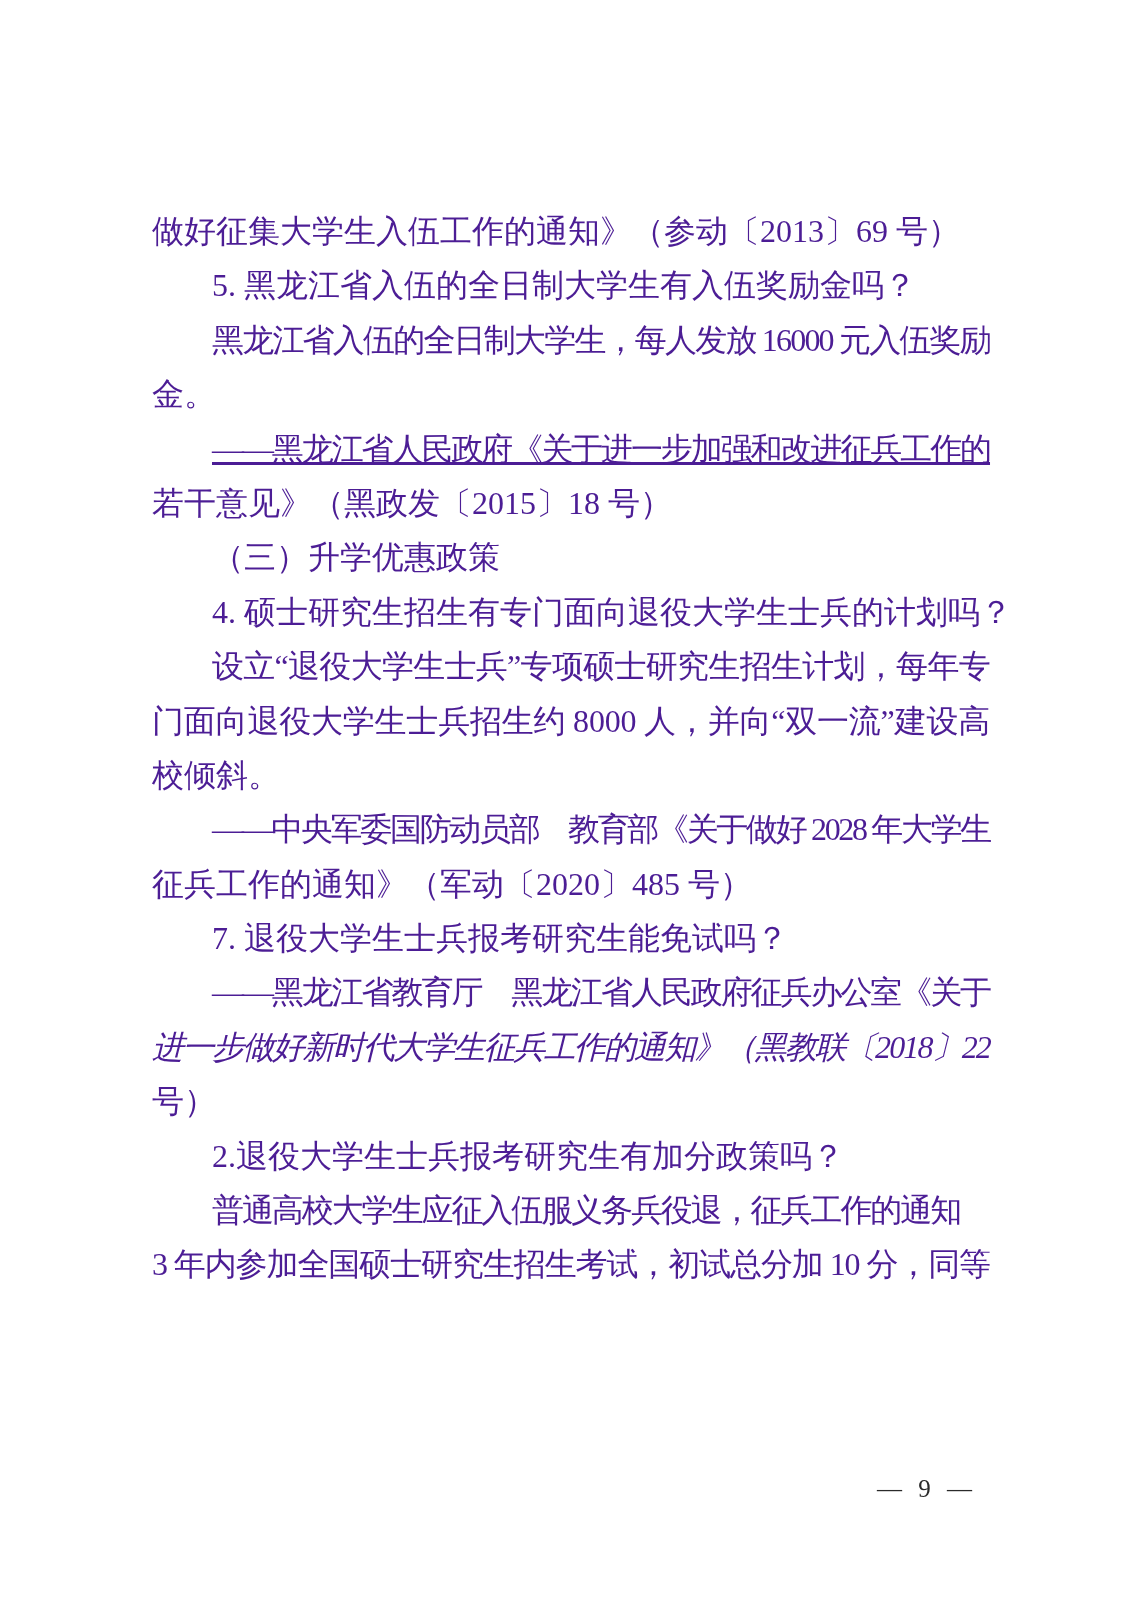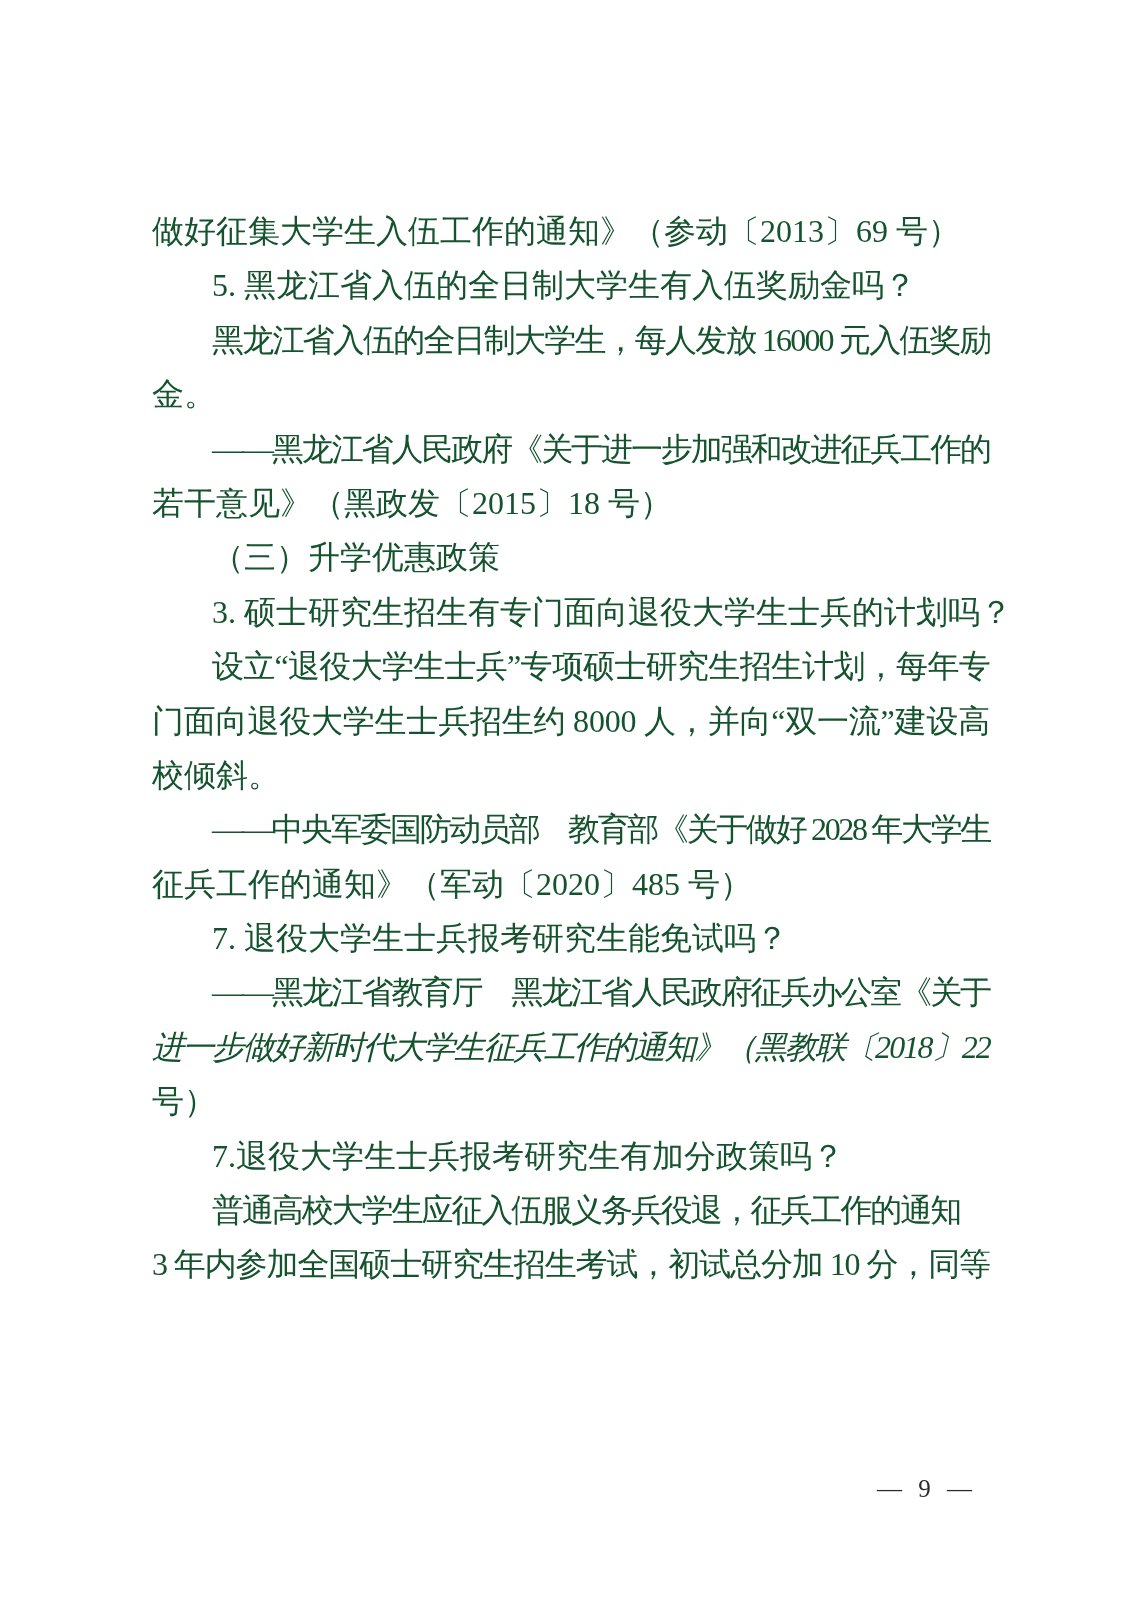--- a/index.html
+++ b/index.html
@@ -14,21 +14,21 @@
   .doc-page {
     position: absolute;
     inset: 0;
     background: #ffffff;
   }
   .doc-body {
     position: absolute;
     left: 152px;
     top: 204px;
     width: 838px;
-    color: #14532d;
+    color: #4c1d95;
   }
   .line {
     height: 54.4px;
     line-height: 54.4px;
     font-size: 32px;
     white-space: nowrap;
     overflow: visible;
   }
   .line.indent { padding-left: 60px; }
   .page-footer {
@@ -43,31 +43,31 @@
 </style>
 </head>
 <body>
 
 <div class="doc-page">
   <div class="doc-body">
       <div class="line"><span>做好征集大学生入伍工作的通知》（参动〔2013〕69 号）</span></div>
       <div class="line indent"><span>5. 黑龙江省入伍的全日制大学生有入伍奖励金吗？</span></div>
       <div class="line indent fill" style="letter-spacing: -1.8px;"><span>黑龙江省入伍的全日制大学生，每人发放 16000 元入伍奖励</span></div>
       <div class="line"><span>金。</span></div>
-      <div class="line indent fill" style="letter-spacing: -2.07692px;"><span>——黑龙江省人民政府《关于进一步加强和改进征兵工作的</span></div>
+      <div class="line indent fill" style="letter-spacing: -2.07692px; text-decoration: underline;"><span>——黑龙江省人民政府《关于进一步加强和改进征兵工作的</span></div>
       <div class="line"><span>若干意见》（黑政发〔2015〕18 号）</span></div>
       <div class="line indent"><span>（三）升学优惠政策</span></div>
-      <div class="line indent"><span>3. 硕士研究生招生有专门面向退役大学生士兵的计划吗？</span></div>
+      <div class="line indent"><span>4. 硕士研究生招生有专门面向退役大学生士兵的计划吗？</span></div>
       <div class="line indent fill" style="letter-spacing: -0.707933px;"><span>设立“退役大学生士兵”专项硕士研究生招生计划，每年专</span></div>
       <div class="line fill" style="letter-spacing: -0.206653px;"><span>门面向退役大学生士兵招生约 8000 人，并向“双一流”建设高</span></div>
       <div class="line"><span>校倾斜。</span></div>
       <div class="line indent fill" style="letter-spacing: -2.33333px;"><span>——中央军委国防动员部　教育部《关于做好 2028 年大学生</span></div>
       <div class="line"><span>征兵工作的通知》（军动〔2020〕485 号）</span></div>
       <div class="line indent"><span>7. 退役大学生士兵报考研究生能免试吗？</span></div>
       <div class="line indent fill" style="letter-spacing: -2.07692px;"><span>——黑龙江省教育厅　黑龙江省人民政府征兵办公室《关于</span></div>
       <div class="line fill" style="letter-spacing: -1.87097px; font-style: italic;"><span>进一步做好新时代大学生征兵工作的通知》（黑教联〔2018〕22</span></div>
       <div class="line"><span>号）</span></div>
-      <div class="line indent"><span>7.退役大学生士兵报考研究生有加分政策吗？</span></div>
+      <div class="line indent"><span>2.退役大学生士兵报考研究生有加分政策吗？</span></div>
       <div class="line indent fill" style="letter-spacing: -2.07692px;"><span>普通高校大学生应征入伍服义务兵役退，征兵工作的通知</span></div>
       <div class="line fill" style="letter-spacing: -1.09677px;"><span>3 年内参加全国硕士研究生招生考试，初试总分加 10 分，同等</span></div>
     </div>
   <div class="page-footer">— 9 —</div>
 </div>
 
 </body></html>

